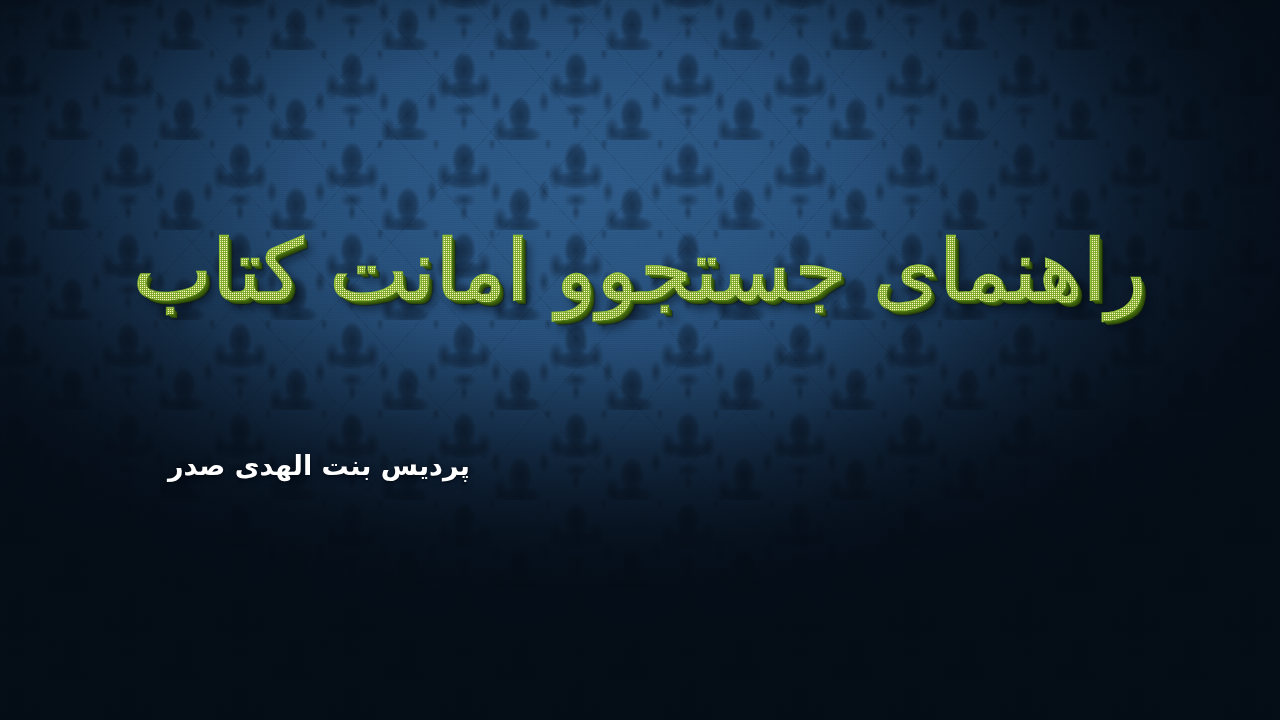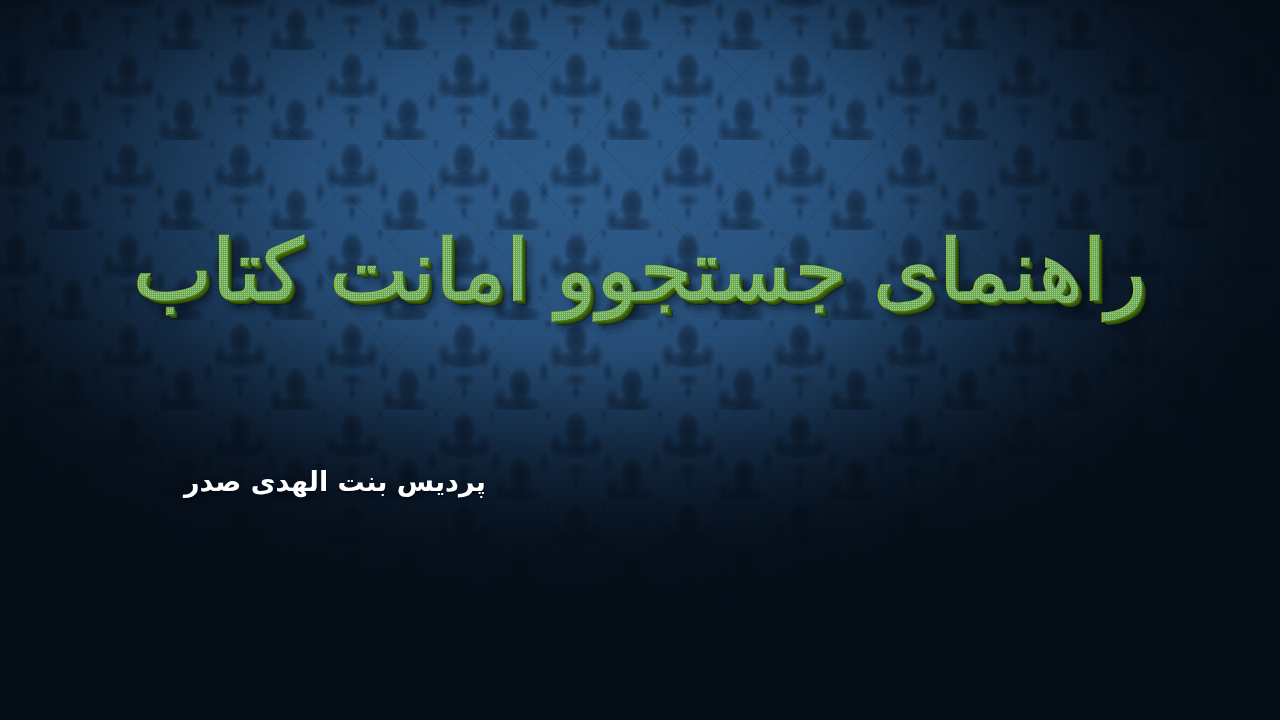--- a/index.html
+++ b/index.html
@@ -146,21 +146,21 @@
     margin: 0;
     font-family: "DejaVu Sans", "Liberation Sans", sans-serif;
     font-size: 84px;
     line-height: 1.18;
     font-weight: 400;
     letter-spacing: 0.5px;
     white-space: nowrap;
     direction: rtl;
     unicode-bidi: plaintext;
     position: relative;
-    color: #7dd3fc;
+    color: #fef9c3;
     -webkit-text-stroke: 2.4px #8fbf35;
     paint-order: stroke fill;
     text-shadow:
        1px  1px 0 #4f7a12,
        2px  2px 0 #42680e,
        3px  3px 0 #37580b,
        4px  4px 0 #2c4708,
        5px  5px 1px rgba(12,28,14,.55),
        7px  8px 9px rgba(3,10,20,.55);
   }
@@ -197,21 +197,21 @@
     text-align: right;
   }
 
   .subtitle-line {
     display: block;
     font-family: "DejaVu Sans", "Liberation Sans", sans-serif;
     font-size: 27px;
     font-weight: bold;
     color: #ffffff;
     line-height: 1;
-    margin: 16px;
+    margin: 0;
     white-space: nowrap;
     direction: rtl;
     unicode-bidi: plaintext;
     text-shadow:
       0 1px 2px rgba(2,10,20,.75),
       0 2px 7px rgba(2,10,20,.55);
   }
 
   .subtitle-line + .subtitle-line {
     margin-top: 26px;

